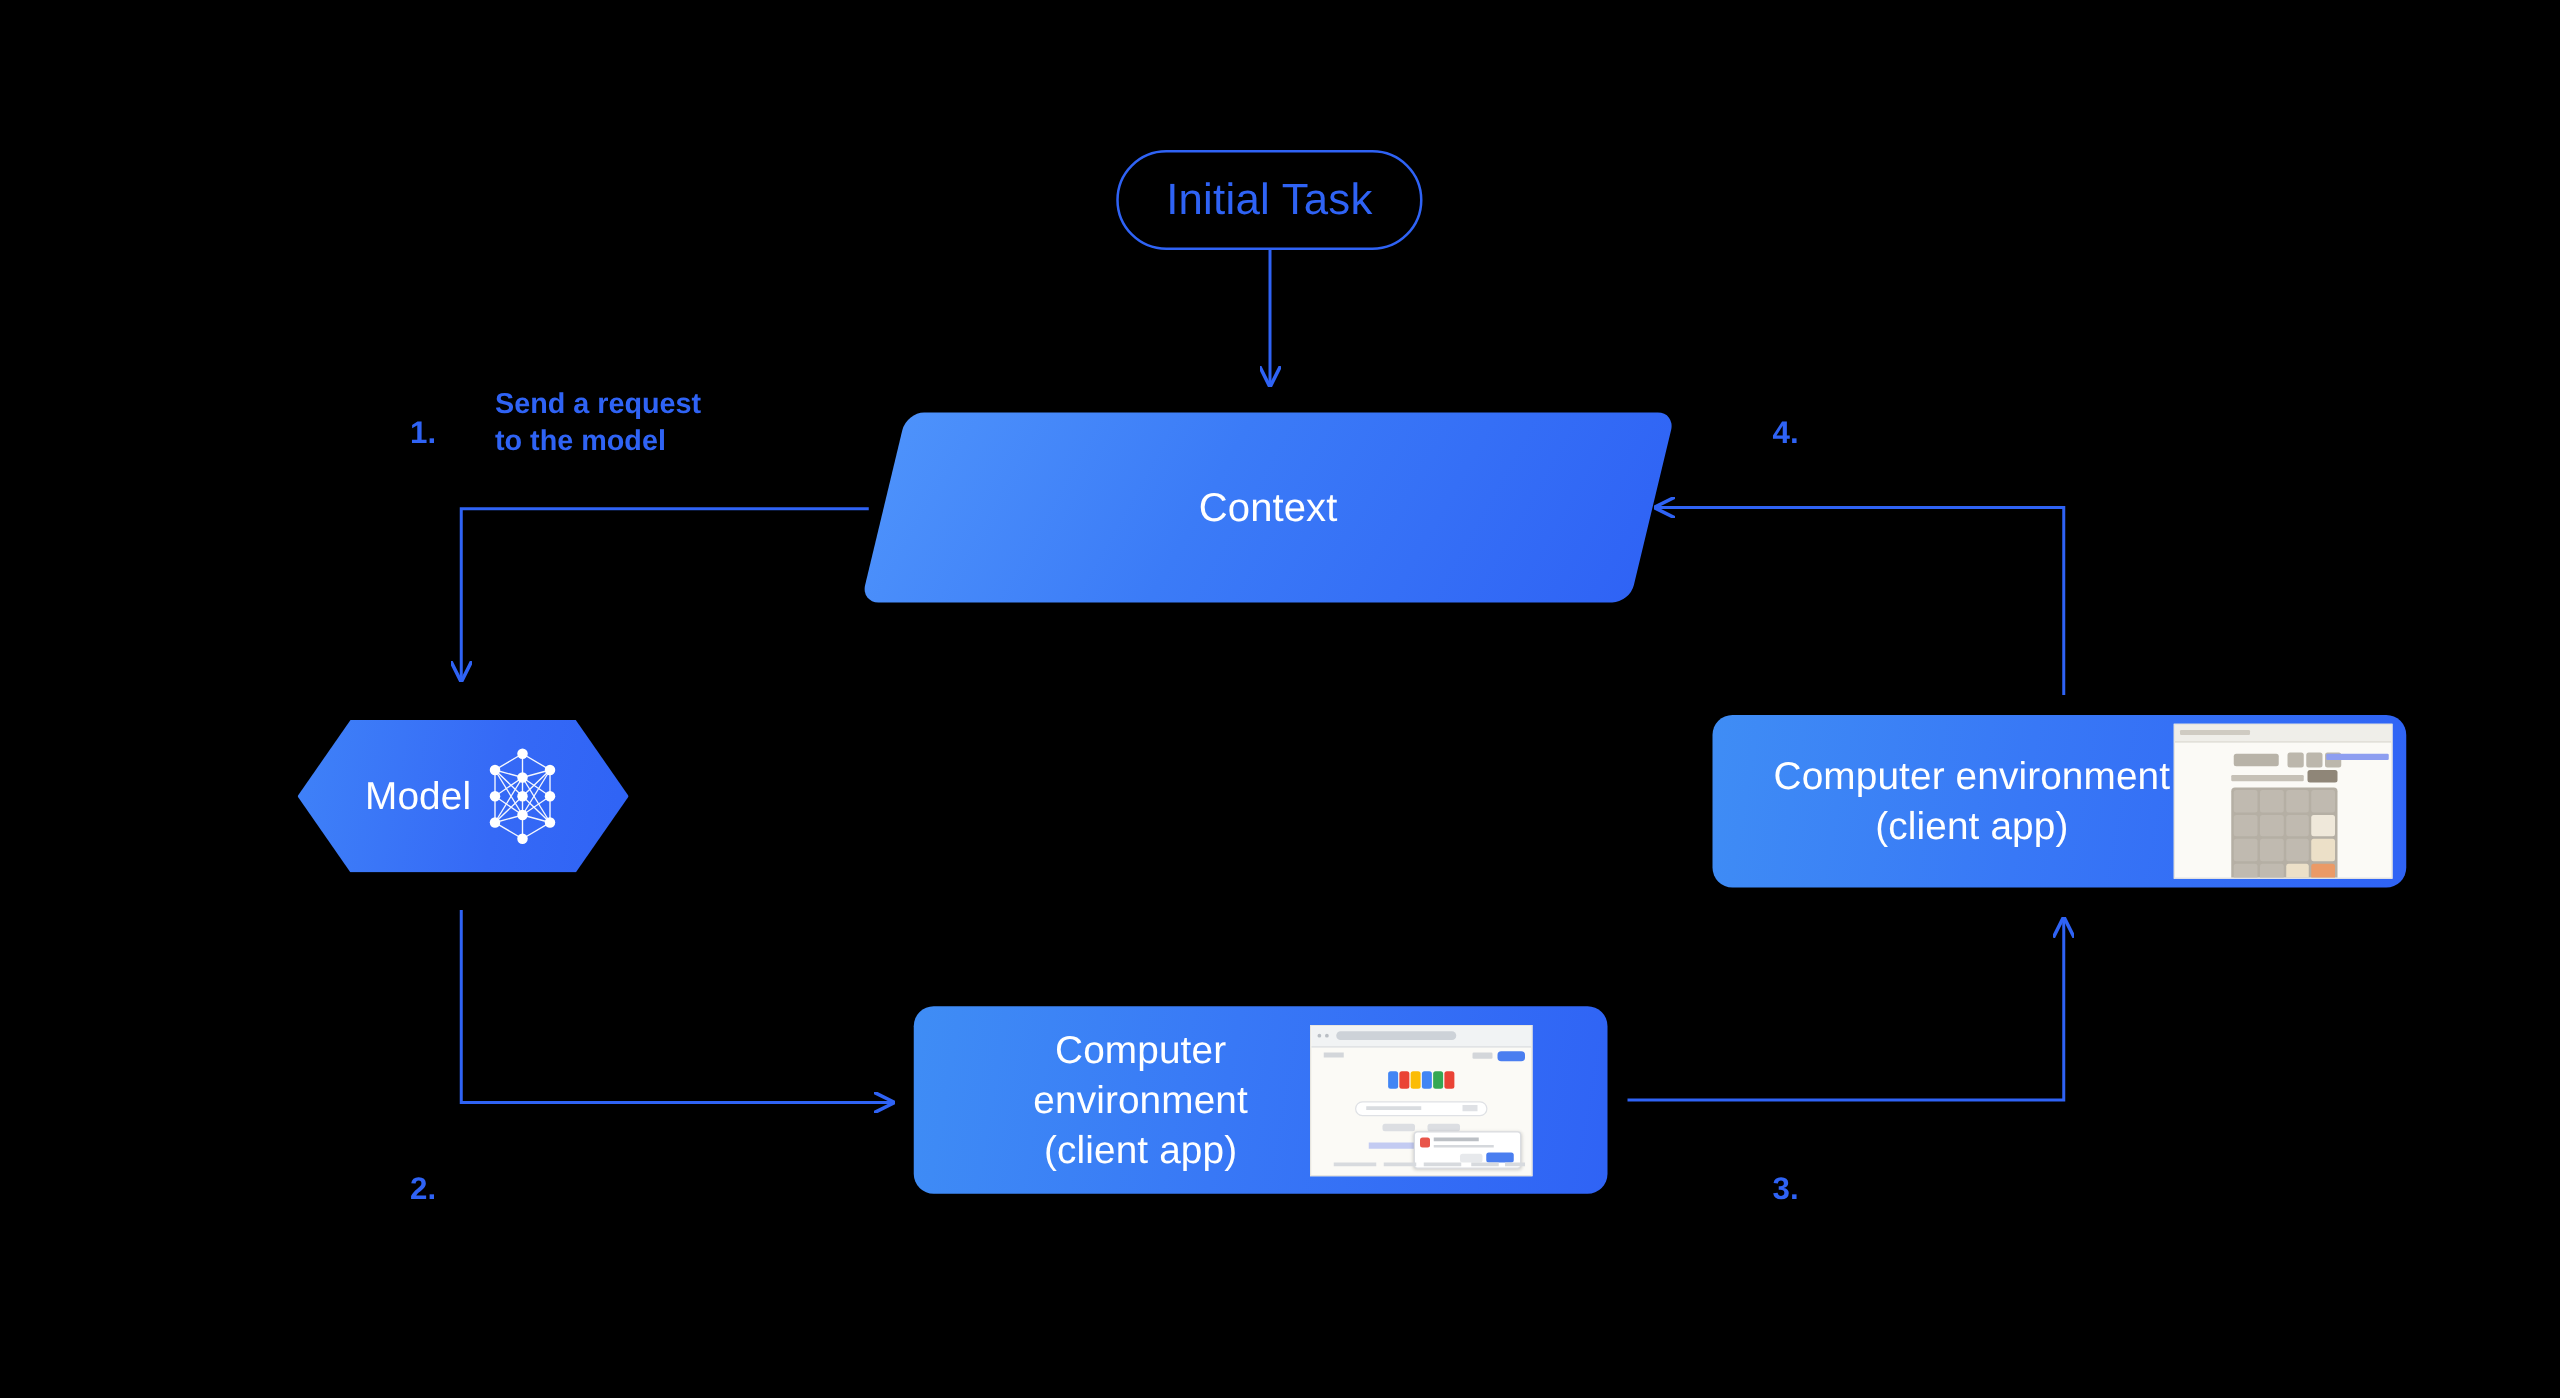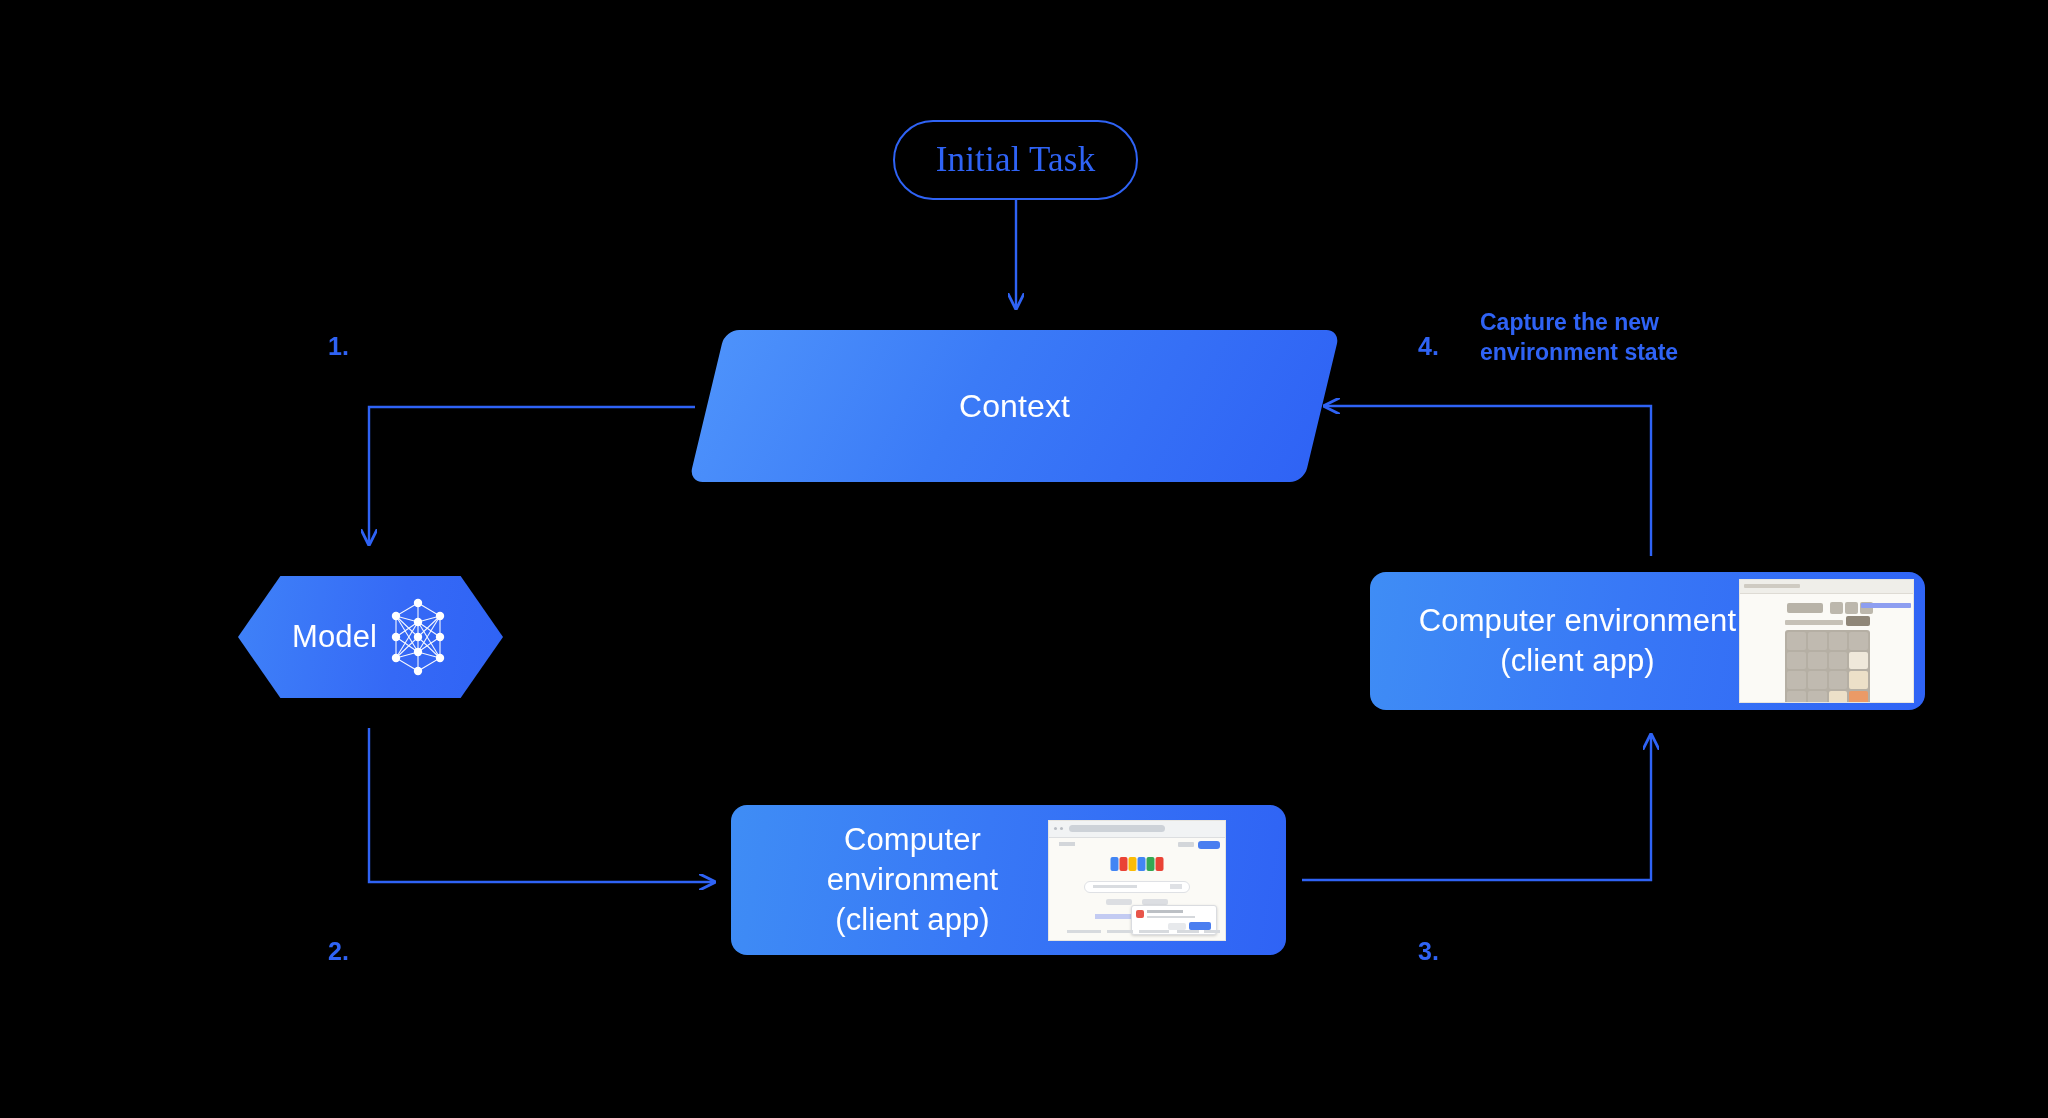--- a/index.html
+++ b/index.html
@@ -37,21 +37,20 @@
     top: 120px;
     width: 245px;
     height: 80px;
     border: 2.5px solid #2f63f5;
     border-radius: 42px;
     box-sizing: border-box;
     display: flex;
     align-items: center;
     justify-content: center;
     background: #000000;
-    font-family: Liberation Serif, serif;
   }
   .pill-label {
     color: #2f63f5;
     font-size: 35px;
     letter-spacing: 0.2px;
     white-space: nowrap;
   }
 
   
   .para-wrap {
@@ -567,26 +566,26 @@
         <i style="left:58px;width:26px"></i>
         <i style="left:90px;width:30px"></i>
         <i style="left:128px;width:22px"></i>
         <i style="left:155px;width:16px"></i>
       </div>
     </div>
   </div>
 
   <div class="step step-1">
     <div class="step-num">1.</div>
+    <div class="step-text">Send a request
+to the model</div>
   </div>
   <div class="step step-2">
     <div class="step-num">2.</div>
   </div>
   <div class="step step-3">
     <div class="step-num">3.</div>
   </div>
   <div class="step step-4">
     <div class="step-num">4.</div>
-    <div class="step-text">Capture the new
-environment state</div>
   </div>
 
 </div>
 
 </body></html>

